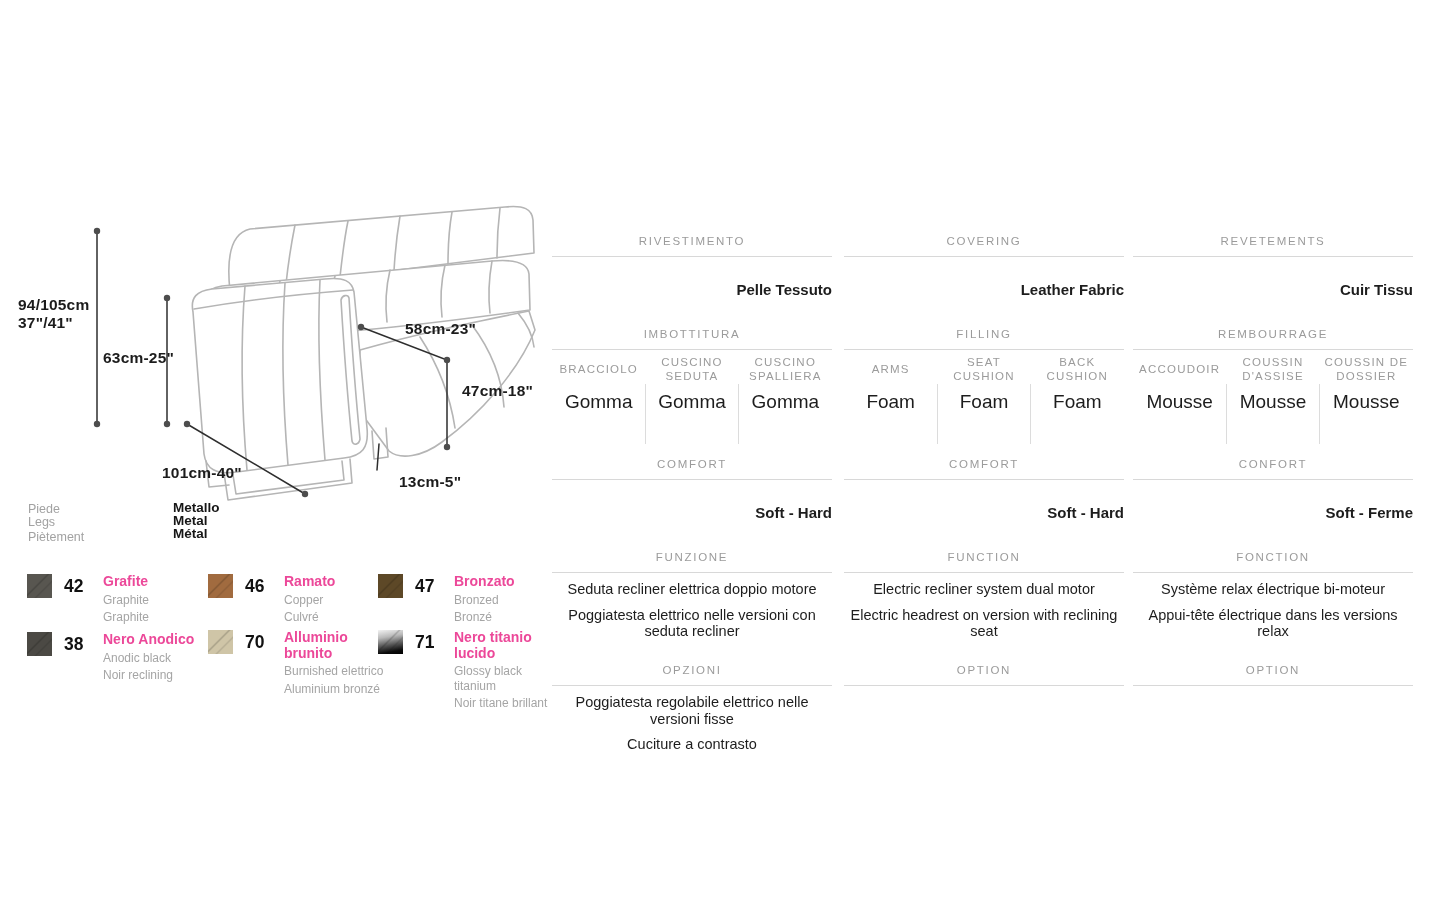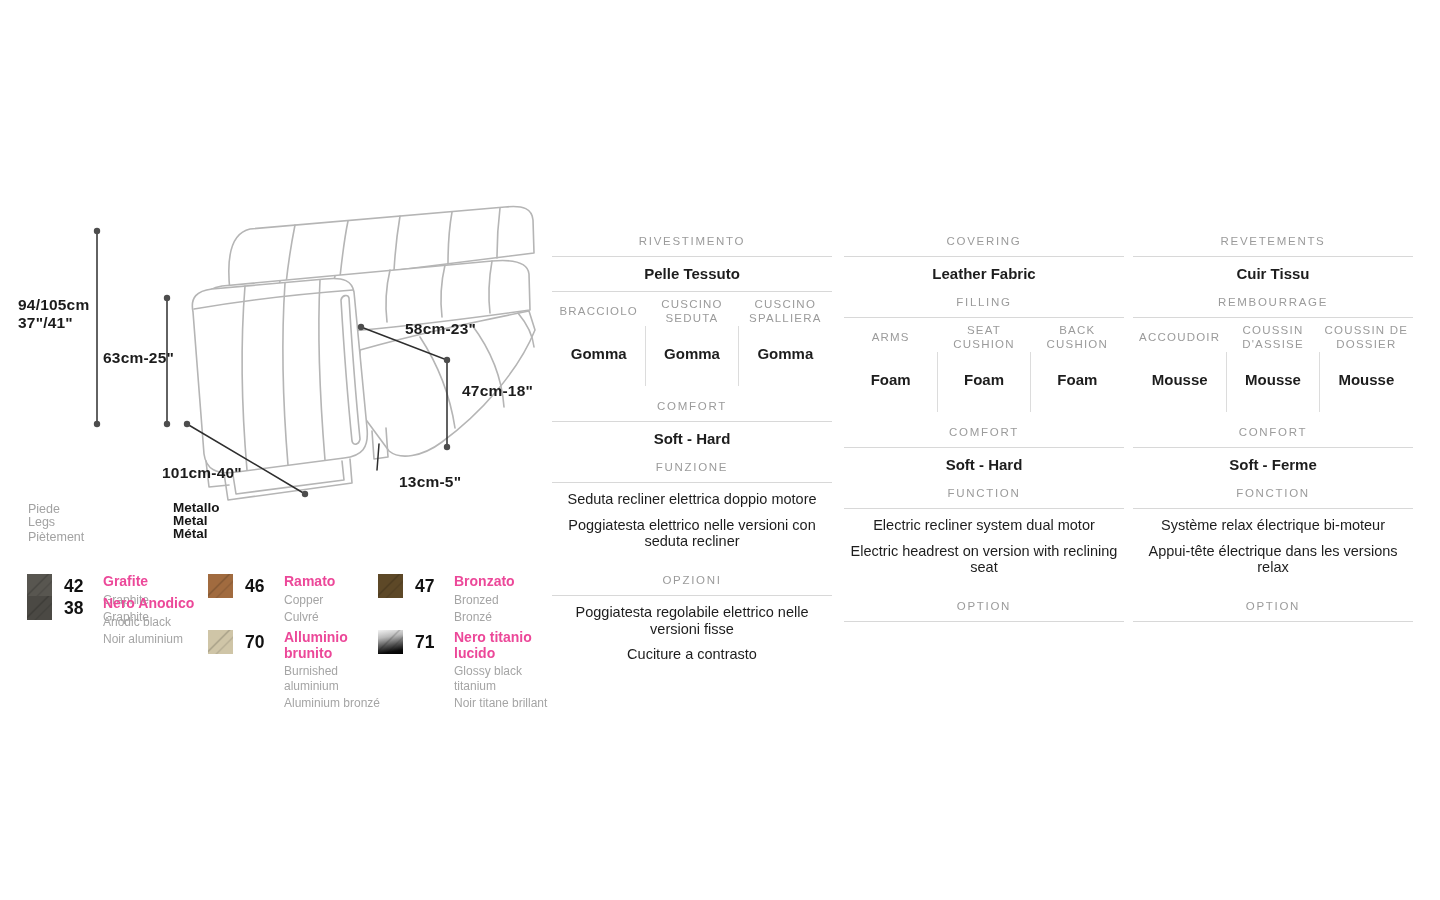--- a/index.html
+++ b/index.html
@@ -22,25 +22,25 @@
   .finish-code { font-size:17.5px; font-weight:700; color:#111; margin-left:12px; width:26px; line-height:24px; }
   .finish-text { margin-left:13px; width:106px; }
   .finish-name { font-size:14px; font-weight:700; color:#ec4899; line-height:15.5px; }
   .finish-tr { font-size:12px; color:#a5a5a5; line-height:14.5px; margin-top:3px; }
 
   
   .spec-col { position:absolute; top:230px; width:280px; text-align:center; }
   .spec-head { font-size:11.5px; letter-spacing:1.7px; color:#9b9b9b; padding:5px 0 9px; }
   .spec-head.mt { margin-top:8px; }
   .rule { border:0; border-top:1px solid #d8d8d8; height:0; }
-  .spec-value { font-size:15px; font-weight:700; margin:8px 0; line-height:18px; }
+  .spec-value { font-size:15px; font-weight:700; margin:24px 0; line-height:18px;text-align:right; }
   .spec-subrow { position:relative; display:flex; height:100px; margin-top:3px; }
   .subcol { flex:1 1 0; padding:0 2px; }
   .sub-head { font-size:11.5px; letter-spacing:1.2px; color:#9b9b9b; min-height:32px; display:flex; align-items:center; justify-content:center; line-height:14px; }
-  .sub-value { font-size:15px; font-weight:700; margin-top:18px; }
+  .sub-value { font-size:19px; font-weight:400; margin-top:6px; }
   .subdiv { position:absolute; top:31px; width:1px; height:60px; background:#dcdcdc; }
   .subdiv.d1 { left:33.3%; } .subdiv.d2 { left:66.6%; }
   .spec-paras { padding-top:8px; }
   .spec-paras.fixed { height:86px; }
   .spec-para { font-size:14.5px; font-weight:400; line-height:16.5px; margin-bottom:9px; }
 </style>
 </head>
 <body>
 
 <div class="canvas">
@@ -142,52 +142,53 @@
   </div>
   <div class="finish" style="left:378px; top:574px;">
     <div class="swatch" style="background: rgb(93, 72, 39);"></div>
     <div class="finish-code">47</div>
     <div class="finish-text">
       <div class="finish-name">Bronzato</div>
       <div class="finish-tr">Bronzed</div>
       <div class="finish-tr">Bronzé</div>
     </div>
   </div>
-  <div class="finish" style="left:27px; top:596px;">
+  <div class="finish" style="left:27px; top:632px;">
     <div class="swatch" style="background: rgb(75, 73, 68);"></div>
     <div class="finish-code">38</div>
     <div class="finish-text">
       <div class="finish-name">Nero Anodico</div>
       <div class="finish-tr">Anodic black</div>
-      <div class="finish-tr">Noir aluminium</div>
+      <div class="finish-tr">Noir reclining</div>
     </div>
   </div>
   <div class="finish" style="left:208px; top:630px;">
     <div class="swatch" style="background: rgb(207, 197, 167);"></div>
     <div class="finish-code">70</div>
     <div class="finish-text">
       <div class="finish-name">Alluminio brunito</div>
-      <div class="finish-tr">Burnished aluminium</div>
+      <div class="finish-tr">Burnished elettrico</div>
       <div class="finish-tr">Aluminium bronzé</div>
     </div>
   </div>
   <div class="finish" style="left:378px; top:630px;">
     <div class="swatch" style="background: linear-gradient(170deg, rgb(243, 243, 243) 0%, rgb(185, 185, 185) 30%, rgb(85, 85, 85) 60%, rgb(10, 10, 10) 85%, rgb(0, 0, 0) 100%);"></div>
     <div class="finish-code">71</div>
     <div class="finish-text">
       <div class="finish-name">Nero titanio lucido</div>
       <div class="finish-tr">Glossy black titanium</div>
       <div class="finish-tr">Noir titane brillant</div>
     </div>
   </div>
 
   <section class="spec-col" style="left:552px;">
     <div class="spec-head">RIVESTIMENTO</div>
     <hr class="rule">
     <div class="spec-value">Pelle Tessuto</div>
+    <div class="spec-head mt">IMBOTTITURA</div>
     <hr class="rule">
     <div class="spec-subrow">
       <div class="subcol">
         <div class="sub-head">BRACCIOLO</div>
         <div class="sub-value">Gomma</div>
       </div>
       <div class="subcol">
         <div class="sub-head">CUSCINO SEDUTA</div>
         <div class="sub-value">Gomma</div>
       </div>

